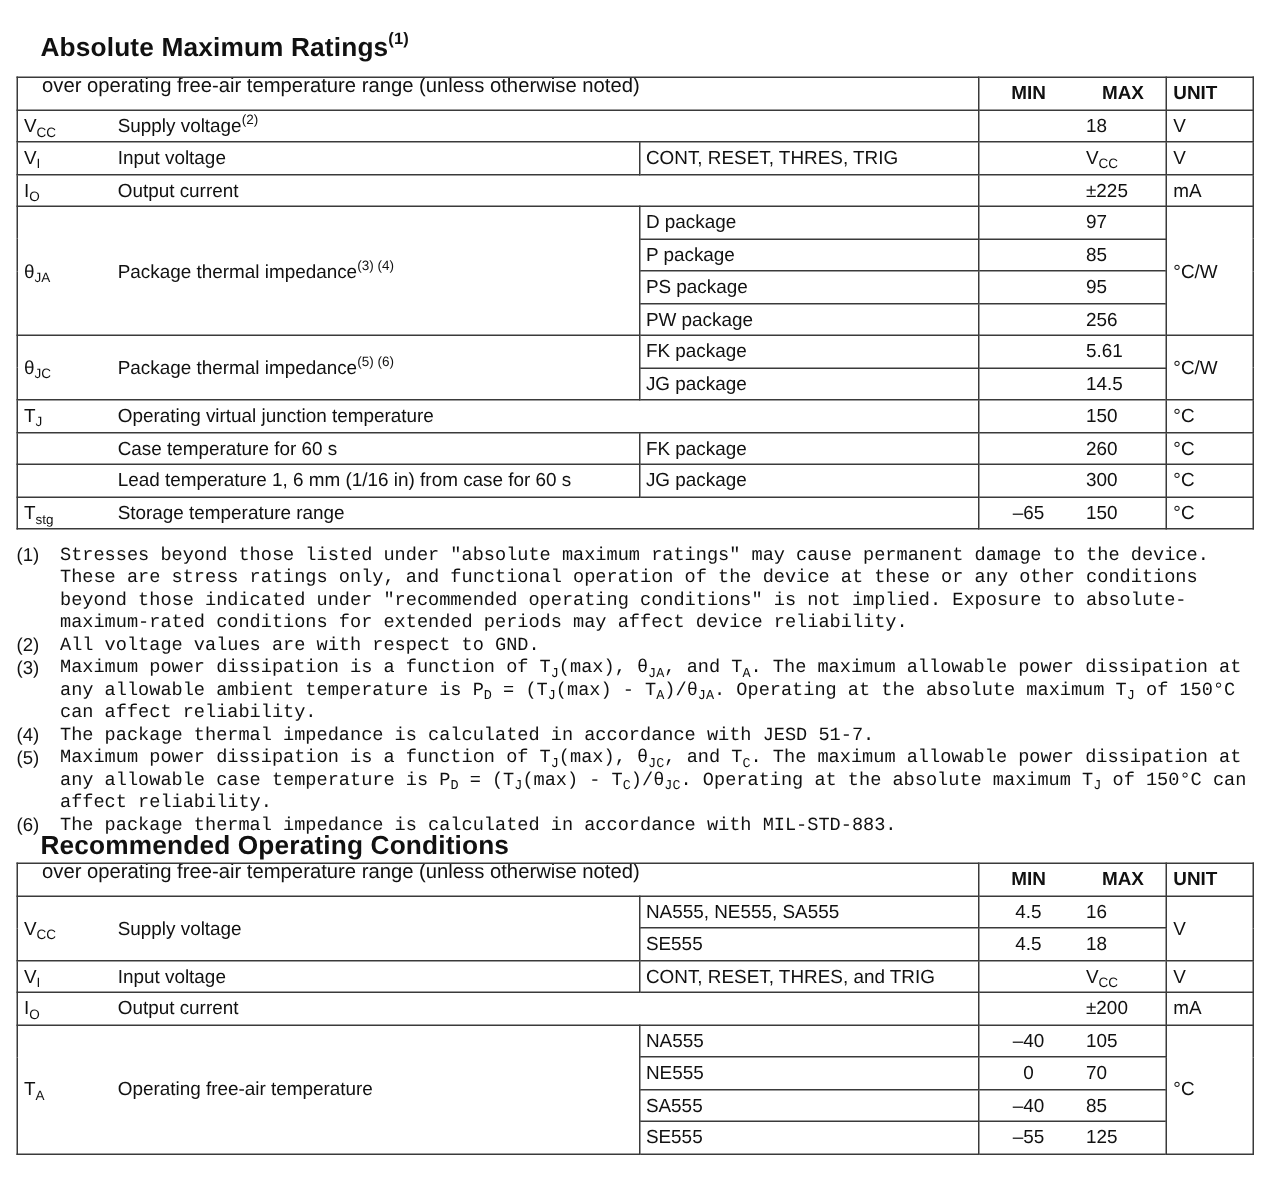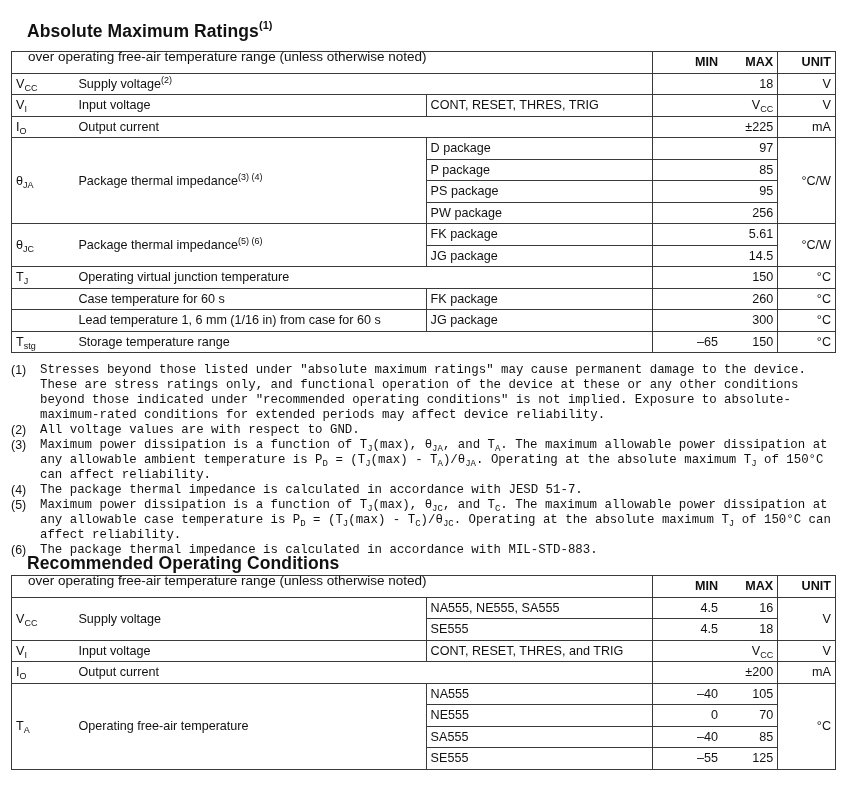--- a/index.html
+++ b/index.html
@@ -27,23 +27,23 @@
   }
   table.spec th { font-weight: bold; font-size: 12.6px; }
   table.spec .c-sym { width: 60px; }
   table.spec .c-param { width: 335px; }
   table.spec .c-cond { width: 216px; }
   table.spec .c-min { width: 64px; }
   table.spec .c-max { width: 55px; }
   table.spec .c-unit { width: 55px; }
   .nob-r { border-right: none !important; }
   .nob-l { border-left: none !important; }
-  .num-min { text-align: right; padding-left: 0 !important; padding-right: 2px !important; }
-  .num-max { text-align: right; padding-right: 4px !important; }
-  .unit { text-align: right; }
+  .num-min { text-align: center; padding-left: 0 !important; padding-right: 2px !important; }
+  .num-max { padding-right: 4px !important; }
+  .unit { text-align: left; }
   sub { font-size: 9px; vertical-align: -3px; line-height: 0; margin-top: 24px; }
   sup { font-size: 9px; line-height: 0; }
   .notes {
     position: absolute; left: 11px; top: 363px; width: 830px;
     font-size: 12.4px; line-height: 15px;
   }
   .note { display: flex; }
   .note .num { width: 29px; flex: none; }
   .note .txt { flex: 1; font-family: Liberation Mono, monospace; }
 </style>

